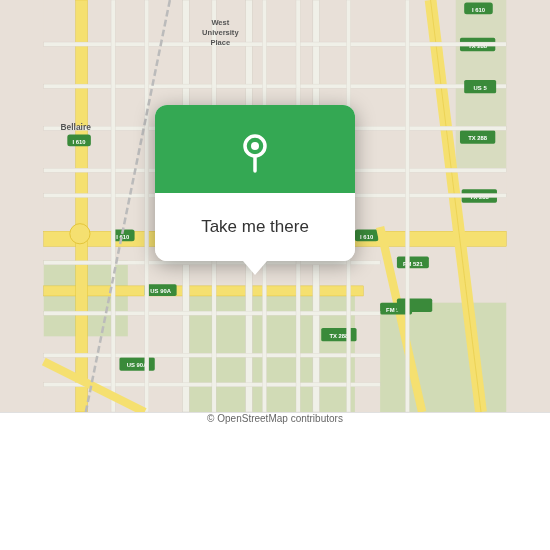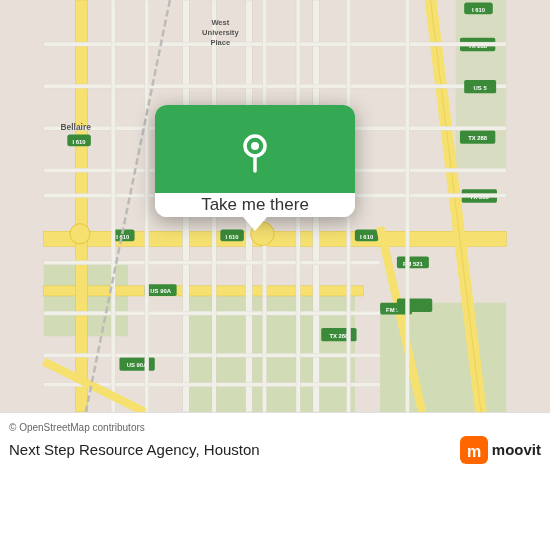--- a/index.html
+++ b/index.html
@@ -54,21 +54,21 @@
       padding: 22px 0 18px 0;
     }
 
     #location-pin-icon {
       width: 48px;
       height: 48px;
     }
 
     #popup-button {
       width: 100%;
-      padding: 2px 0;
+      padding: 24px 0;
       text-align: center;
       font-size: 17px;
       font-weight: 500;
       color: #333;
       cursor: pointer;
       border: none;
       background: white;
       border-radius: 0 0 12px 12px;
     }
 
@@ -86,21 +86,21 @@
       z-index: 101;
     }
 
     
     #bottom-bar {
       width: 550px;
       height: 60px;
       background: white;
       border-top: 1px solid #e0e0e0;
       display: flex;
-      flex-direction: column;
+      flex-direction: row;
       justify-content: center;
       padding: 0 9px;
     }
 
     #osm-attribution {
       font-size: 10px;
       color: #666;
       margin-bottom: 3px;
     }
 
@@ -242,24 +242,13 @@
       </svg>
     </div>
     <button id="popup-button">Take me there</button>
     <div id="popup-pointer"></div>
   </div>
 
 </div>
 
 <div id="bottom-bar">
   <div id="osm-attribution">© OpenStreetMap contributors</div>
-  <div id="place-name-row">
-    <span id="place-name">Next Step Resource Agency, Houston</span>
-    <div id="moovit-logo">
-
-      <svg id="moovit-icon" viewBox="0 0 28 28" xmlns="http://www.w3.org/2000/svg">
-        <rect width="28" height="28" rx="6" fill="#ff6600"></rect>
-        <text x="14" y="21" text-anchor="middle" fill="white" font-size="16" font-weight="bold">m</text>
-      </svg>
-      <span id="moovit-text">moovit</span>
-    </div>
-  </div>
 </div>
 
 </body></html>

